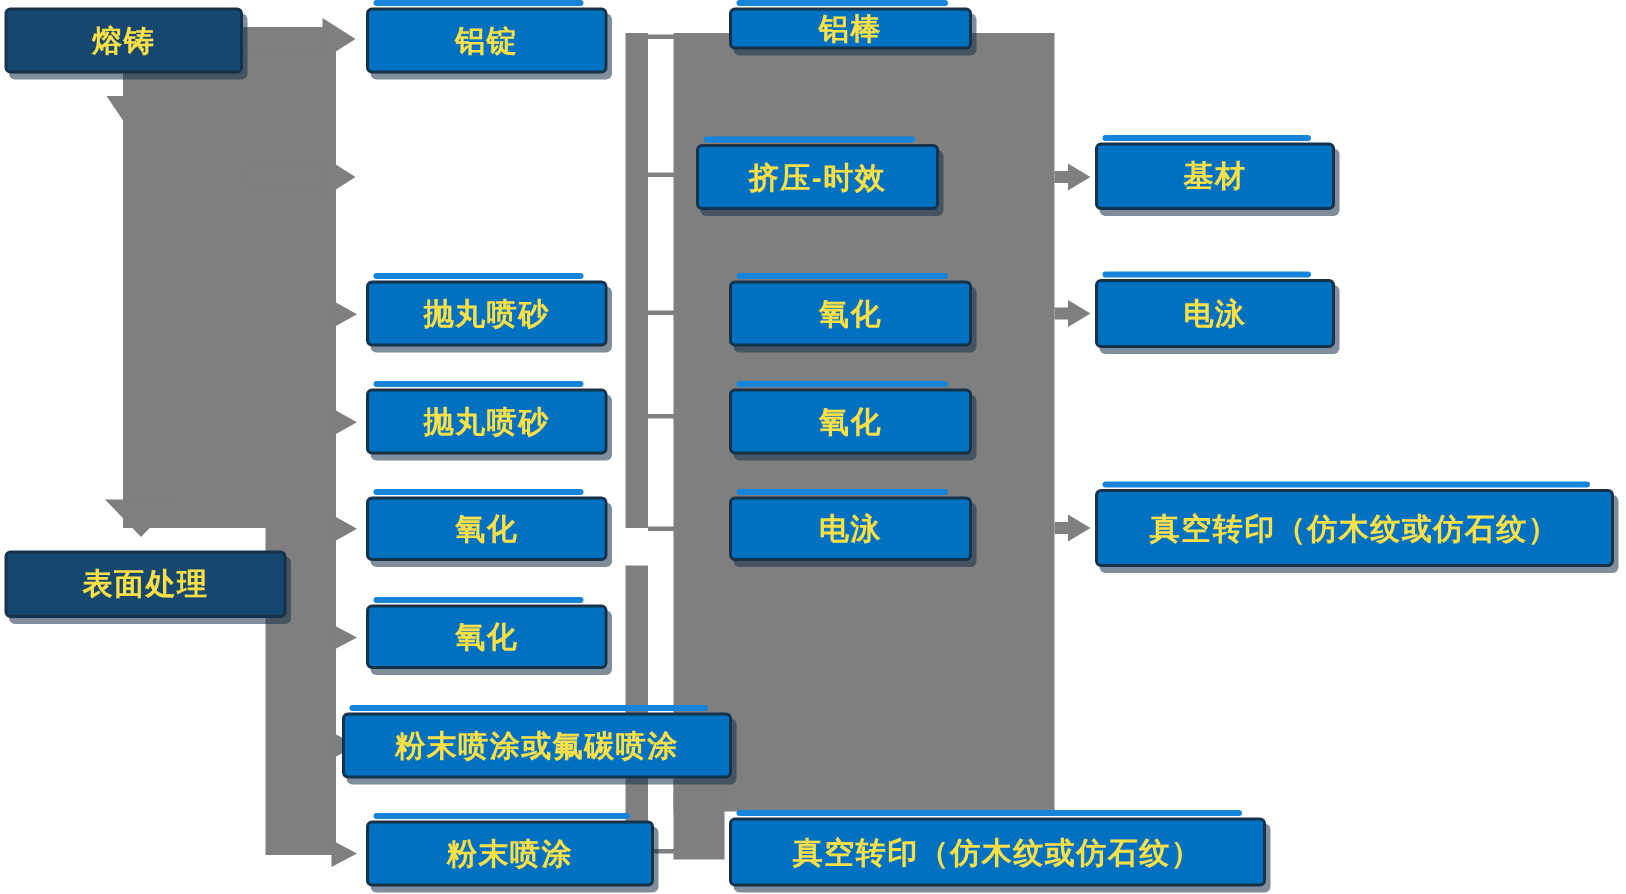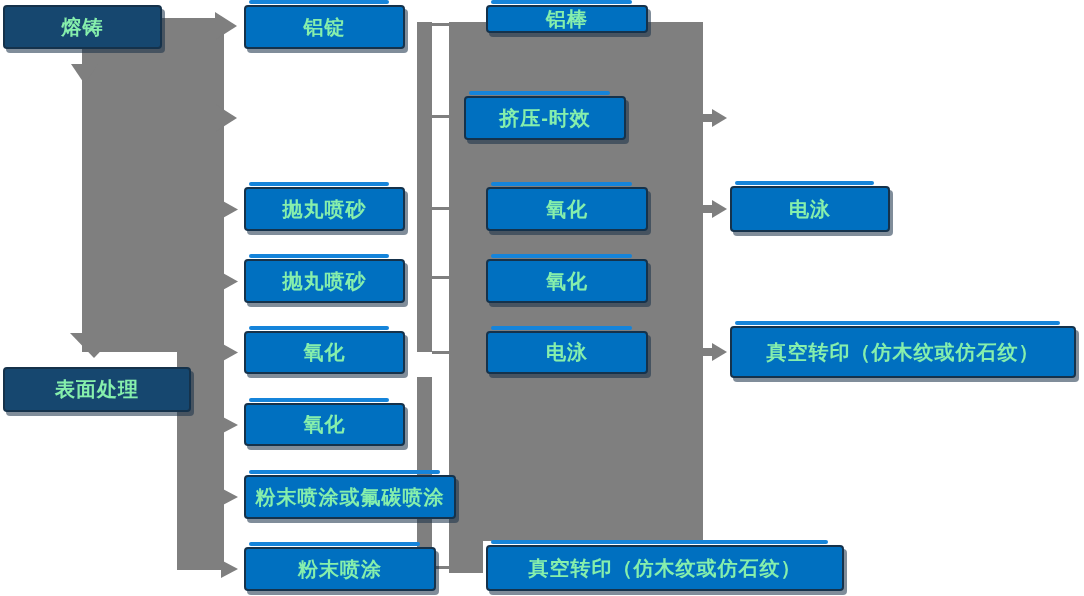--- a/index.html
+++ b/index.html
@@ -8,21 +8,21 @@
     width:1084px;height:596px;
     background:#ffffff;
     font-family:"Liberation Sans","DejaVu Sans",sans-serif;
     overflow:hidden;
   }
   #connector-layer{position:absolute;left:0;top:0;z-index:1;}
   .node{
     position:absolute;z-index:2;
     display:flex;align-items:center;justify-content:center;
     box-sizing:border-box;
-    color:#86efac;
+    color:#fde047;
     font-size:20px;font-weight:700;letter-spacing:1px;
     border:2px solid #15324b;
     border-radius:4px;
     background:#0070c0;
     box-shadow:3px 4px 0 rgba(23,48,71,0.55);
     white-space:nowrap;
   }
   .node.dark{background:#16476f;}
   .node .lip{
     position:absolute;top:-7px;left:3px;right:14px;height:4px;
@@ -86,21 +86,21 @@
       <span class="lbl">抛丸喷砂</span>
     </div>
     <div class="node" style="left: 244px; top: 331px; width: 161px; height: 43px;">
       <span class="lip"></span>
       <span class="lbl">氧化</span>
     </div>
     <div class="node" style="left: 244px; top: 403px; width: 161px; height: 43px;">
       <span class="lip"></span>
       <span class="lbl">氧化</span>
     </div>
-    <div class="node" style="left: 244px; top: 475px; width: 212px; height: 44px;">
+    <div class="node" style="left: 228px; top: 475px; width: 260px; height: 44px;">
       <span class="lip"></span>
       <span class="lbl">粉末喷涂或氟碳喷涂</span>
     </div>
     <div class="node" style="left: 244px; top: 547px; width: 192px; height: 44px;">
       <span class="lip"></span>
       <span class="lbl">粉末喷涂</span>
     </div>
     <div class="node" style="left: 486px; top: 5px; width: 162px; height: 28px;">
       <span class="lip"></span>
       <span class="lbl">铝棒</span>
@@ -118,20 +118,24 @@
       <span class="lbl">氧化</span>
     </div>
     <div class="node" style="left: 486px; top: 331px; width: 162px; height: 43px;">
       <span class="lip"></span>
       <span class="lbl">电泳</span>
     </div>
     <div class="node" style="left: 486px; top: 545px; width: 358px; height: 46px;">
       <span class="lip"></span>
       <span class="lbl">真空转印（仿木纹或仿石纹）</span>
     </div>
+    <div class="node" style="left: 730px; top: 95px; width: 160px; height: 45px;">
+      <span class="lip"></span>
+      <span class="lbl">基材</span>
+    </div>
     <div class="node" style="left: 730px; top: 186px; width: 160px; height: 46px;">
       <span class="lip"></span>
       <span class="lbl">电泳</span>
     </div>
     <div class="node" style="left: 730px; top: 326px; width: 346px; height: 52px;">
       <span class="lip"></span>
       <span class="lbl">真空转印（仿木纹或仿石纹）</span>
     </div>
   </div>
 

